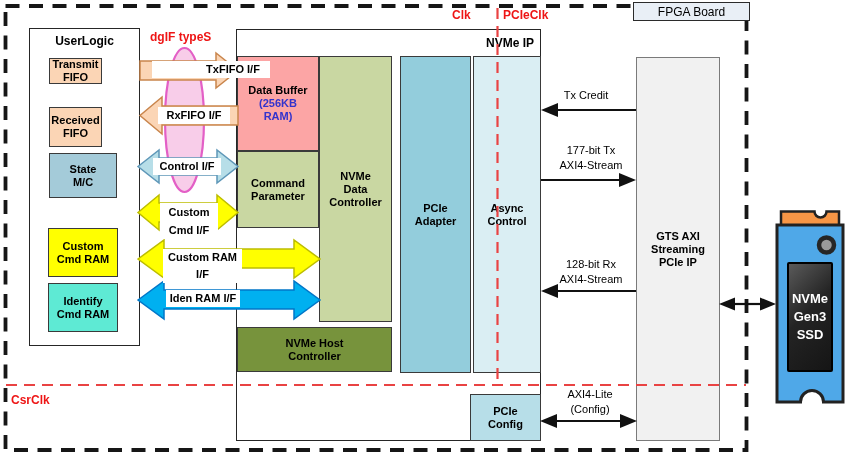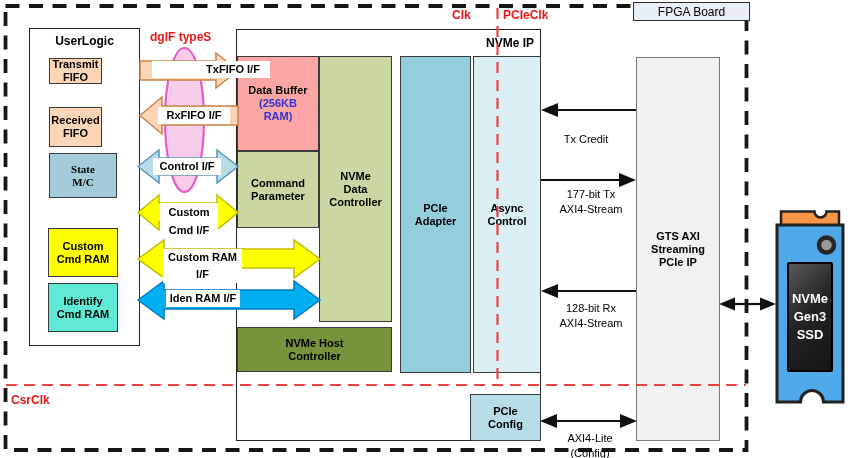--- a/index.html
+++ b/index.html
@@ -11,21 +11,21 @@
   .labels{z-index:3;}
   .box{position:absolute;box-sizing:border-box;border:1px solid #3a3a3a;
        display:flex;align-items:center;justify-content:center;text-align:center;
        font-weight:bold;font-size:11px;line-height:13px;}
   .container-box{position:absolute;box-sizing:border-box;background:#fff;border:1.5px solid #262626;}
   .lbl{white-space:pre-line;}
   .ul-title{position:absolute;left:0;right:0;top:5px;text-align:center;font-weight:bold;font-size:12px;}
   .nvme-title{position:absolute;right:6px;top:6px;font-weight:bold;font-size:12px;}
   .arrow-lbl{position:absolute;background:#fff;font-weight:bold;font-size:11px;line-height:17px;
              text-align:center;white-space:pre-line;}
-  .sig-lbl{position:absolute;font-size:11px;line-height:15px;text-align:center;white-space:pre-line;margin-top:44px;}
+  .sig-lbl{position:absolute;font-size:11px;line-height:15px;text-align:center;white-space:pre-line;}
   .red-lbl{position:absolute;color:#ee1515;font-weight:bold;font-size:12px;line-height:14px;white-space:pre;}
   .fpga-tag{position:absolute;left:633px;top:2px;width:117px;height:19px;box-sizing:border-box;
             background:#e9eff6;border:1.5px solid #2b2b2b;display:flex;align-items:center;
             justify-content:center;font-size:12px;}
   .ssd-panel{position:absolute;left:787px;top:262px;width:46px;height:110px;box-sizing:border-box;
              background:linear-gradient(135deg,#5a5a5a 0%,#242424 45%,#151515 100%);
              border:2px solid #000;border-radius:2px;display:flex;align-items:center;justify-content:center;
              color:#fff;font-weight:bold;font-size:13px;line-height:18px;text-align:center;white-space:pre-line;}
 </style>
 </head>
@@ -39,21 +39,21 @@
       <div class="ul-title">UserLogic</div>
     </div>
     <div class="box" style="left:49px;top:58px;width:53px;height:26px;background:#fbd5b5;">
       <span class="lbl">Transmit
 FIFO</span>
     </div>
     <div class="box" style="left:49px;top:107px;width:53px;height:40px;background:#fbd5b5;">
       <span class="lbl">Received
 FIFO</span>
     </div>
-    <div class="box" style="left:49px;top:153px;width:68px;height:45px;background:#a4cbd9;font-family:Liberation Serif, serif;">
+    <div class="box" style="left:49px;top:153px;width:68px;height:45px;background:#a4cbd9;">
       <span class="lbl">State
 M/C</span>
     </div>
     <div class="box" style="left:48px;top:228px;width:70px;height:49px;background:#ffff00;">
       <span class="lbl">Custom
 Cmd RAM</span>
     </div>
     <div class="box" style="left:48px;top:283px;width:70px;height:49px;background:#5eead4;">
       <span class="lbl">Identify
 Cmd RAM</span>

